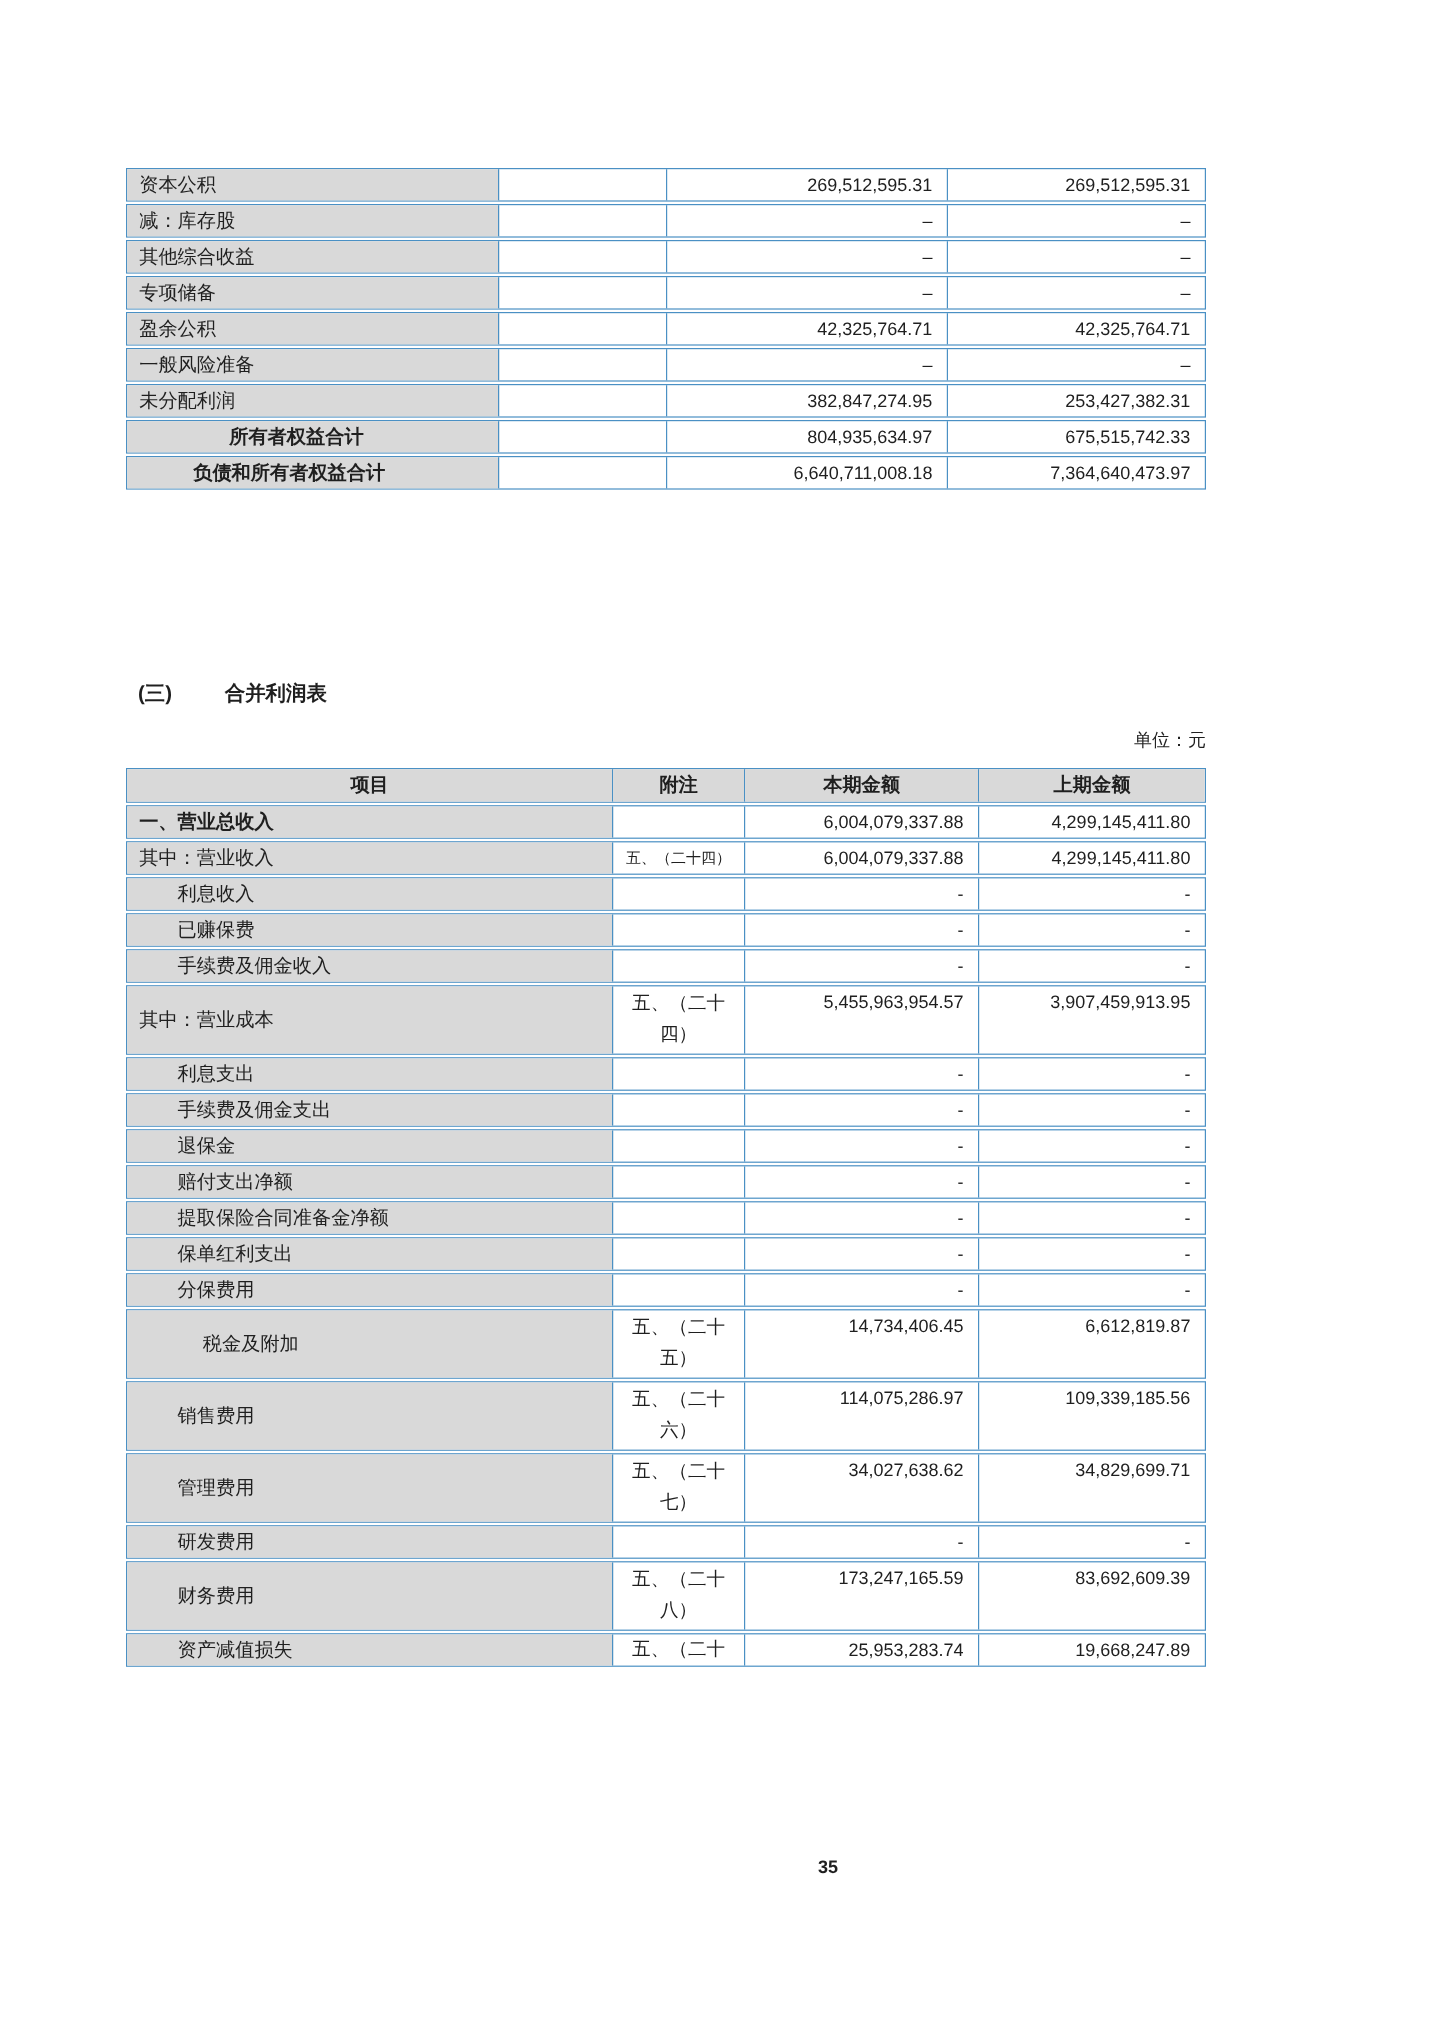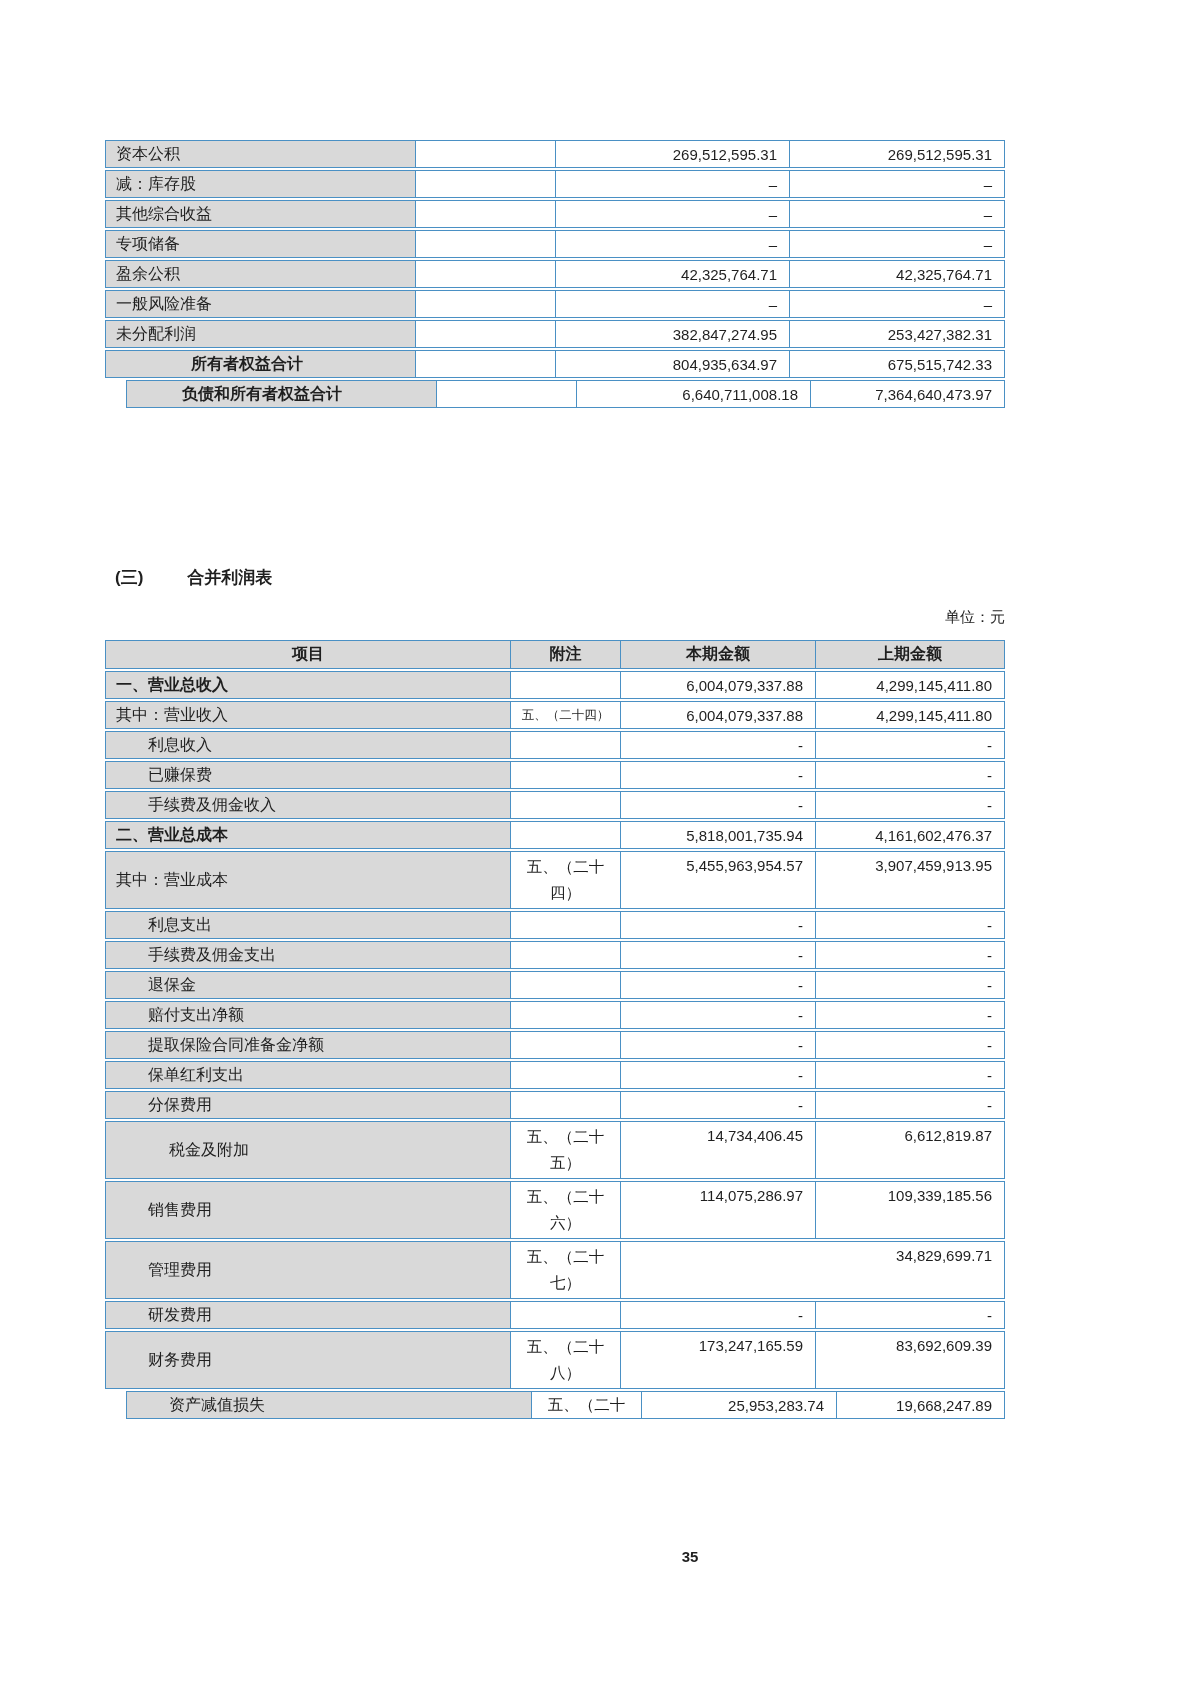--- a/index.html
+++ b/index.html
@@ -7,21 +7,21 @@
     position:relative;width:1200px;height:1697px;background:#ffffff;
     font-family:"Liberation Sans","DejaVu Sans",sans-serif;color:#1f1f1f;overflow:hidden;
   }
   
   .tbl{position:absolute;left:105px;width:900px;display:flex;flex-direction:column;}
   #t1{top:140px;}
   #t2{top:640px;}
   .row{display:flex;height:28px;margin-bottom:2px;border:1px solid #4a90c4;box-sizing:border-box;background:#fff;}
   .row.tall{height:58px;}
   .row.header{height:29px;}
-  .row:last-child{margin-bottom:0;margin-left:21px;}
+  .row:last-child{margin-bottom:0;}
   .cell{box-sizing:border-box;display:flex;align-items:center;border-right:1px solid #4a90c4;overflow:hidden;}
   .cell:last-child{border-right:none;}
   .cell.label{background:#d9d9d9;padding-left:10px;font-size:16px;}
   .cell.head{background:#d9d9d9;justify-content:center;font-weight:bold;font-size:16px;}
   .cell.note{justify-content:center;text-align:center;font-size:15.5px;line-height:26px;}
   .cell.note span{display:inline-block;max-width:86px;}
   .cell.note span.fit{font-size:12.5px;white-space:nowrap;max-width:none;}
   .cell.num{justify-content:flex-end;padding-right:12px;font-size:15px;}
   .row.tall .cell.num{align-items:flex-start;padding-top:5px;}
   .bold{font-weight:bold;}
@@ -161,28 +161,20 @@
         <div class="cell num" style="flex: 1 1 0%;">-</div>
       </div>
       <div class="row">
         <div class="cell label" style="width: 405px; padding-left: 42px;">手续费及佣金收入</div>
         <div class="cell note" style="width: 110px;">
           <span></span>
         </div>
         <div class="cell num" style="width: 195px;">-</div>
         <div class="cell num" style="flex: 1 1 0%;">-</div>
       </div>
-      <div class="row">
-        <div class="cell label bold" style="width: 405px;">二、营业总成本</div>
-        <div class="cell note" style="width: 110px;">
-          <span></span>
-        </div>
-        <div class="cell num" style="width: 195px;">5,818,001,735.94</div>
-        <div class="cell num" style="flex: 1 1 0%;">4,161,602,476.37</div>
-      </div>
       <div class="row tall">
         <div class="cell label" style="width: 405px;">其中：营业成本</div>
         <div class="cell note" style="width: 110px;">
           <span>五、（二十四）</span>
         </div>
         <div class="cell num" style="width: 195px;">5,455,963,954.57</div>
         <div class="cell num" style="flex: 1 1 0%;">3,907,459,913.95</div>
       </div>
       <div class="row">
         <div class="cell label" style="width: 405px; padding-left: 42px;">利息支出</div>
@@ -254,20 +246,21 @@
           <span>五、（二十六）</span>
         </div>
         <div class="cell num" style="width: 195px;">114,075,286.97</div>
         <div class="cell num" style="flex: 1 1 0%;">109,339,185.56</div>
       </div>
       <div class="row tall">
         <div class="cell label" style="width: 405px; padding-left: 42px;">管理费用</div>
         <div class="cell note" style="width: 110px;">
           <span>五、（二十七）</span>
         </div>
+        <div class="cell num" style="width: 195px;">34,027,638.62</div>
         <div class="cell num" style="flex: 1 1 0%;">34,829,699.71</div>
       </div>
       <div class="row">
         <div class="cell label" style="width: 405px; padding-left: 42px;">研发费用</div>
         <div class="cell note" style="width: 110px;">
           <span></span>
         </div>
         <div class="cell num" style="width: 195px;">-</div>
         <div class="cell num" style="flex: 1 1 0%;">-</div>
       </div>

